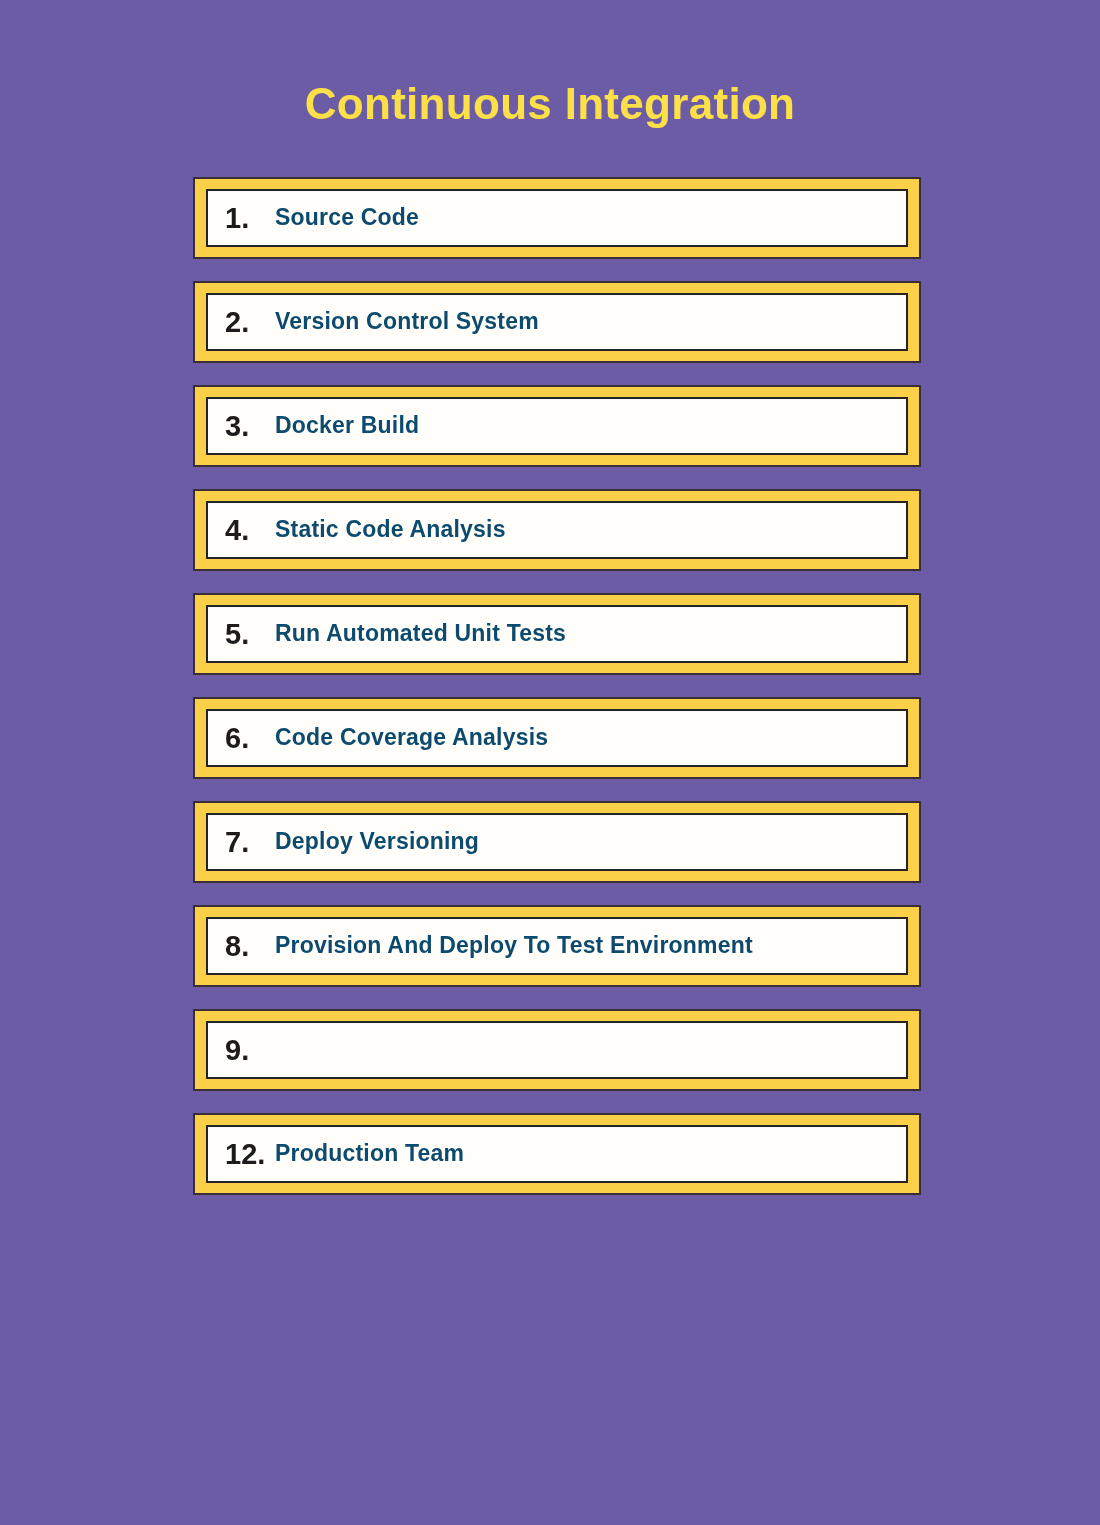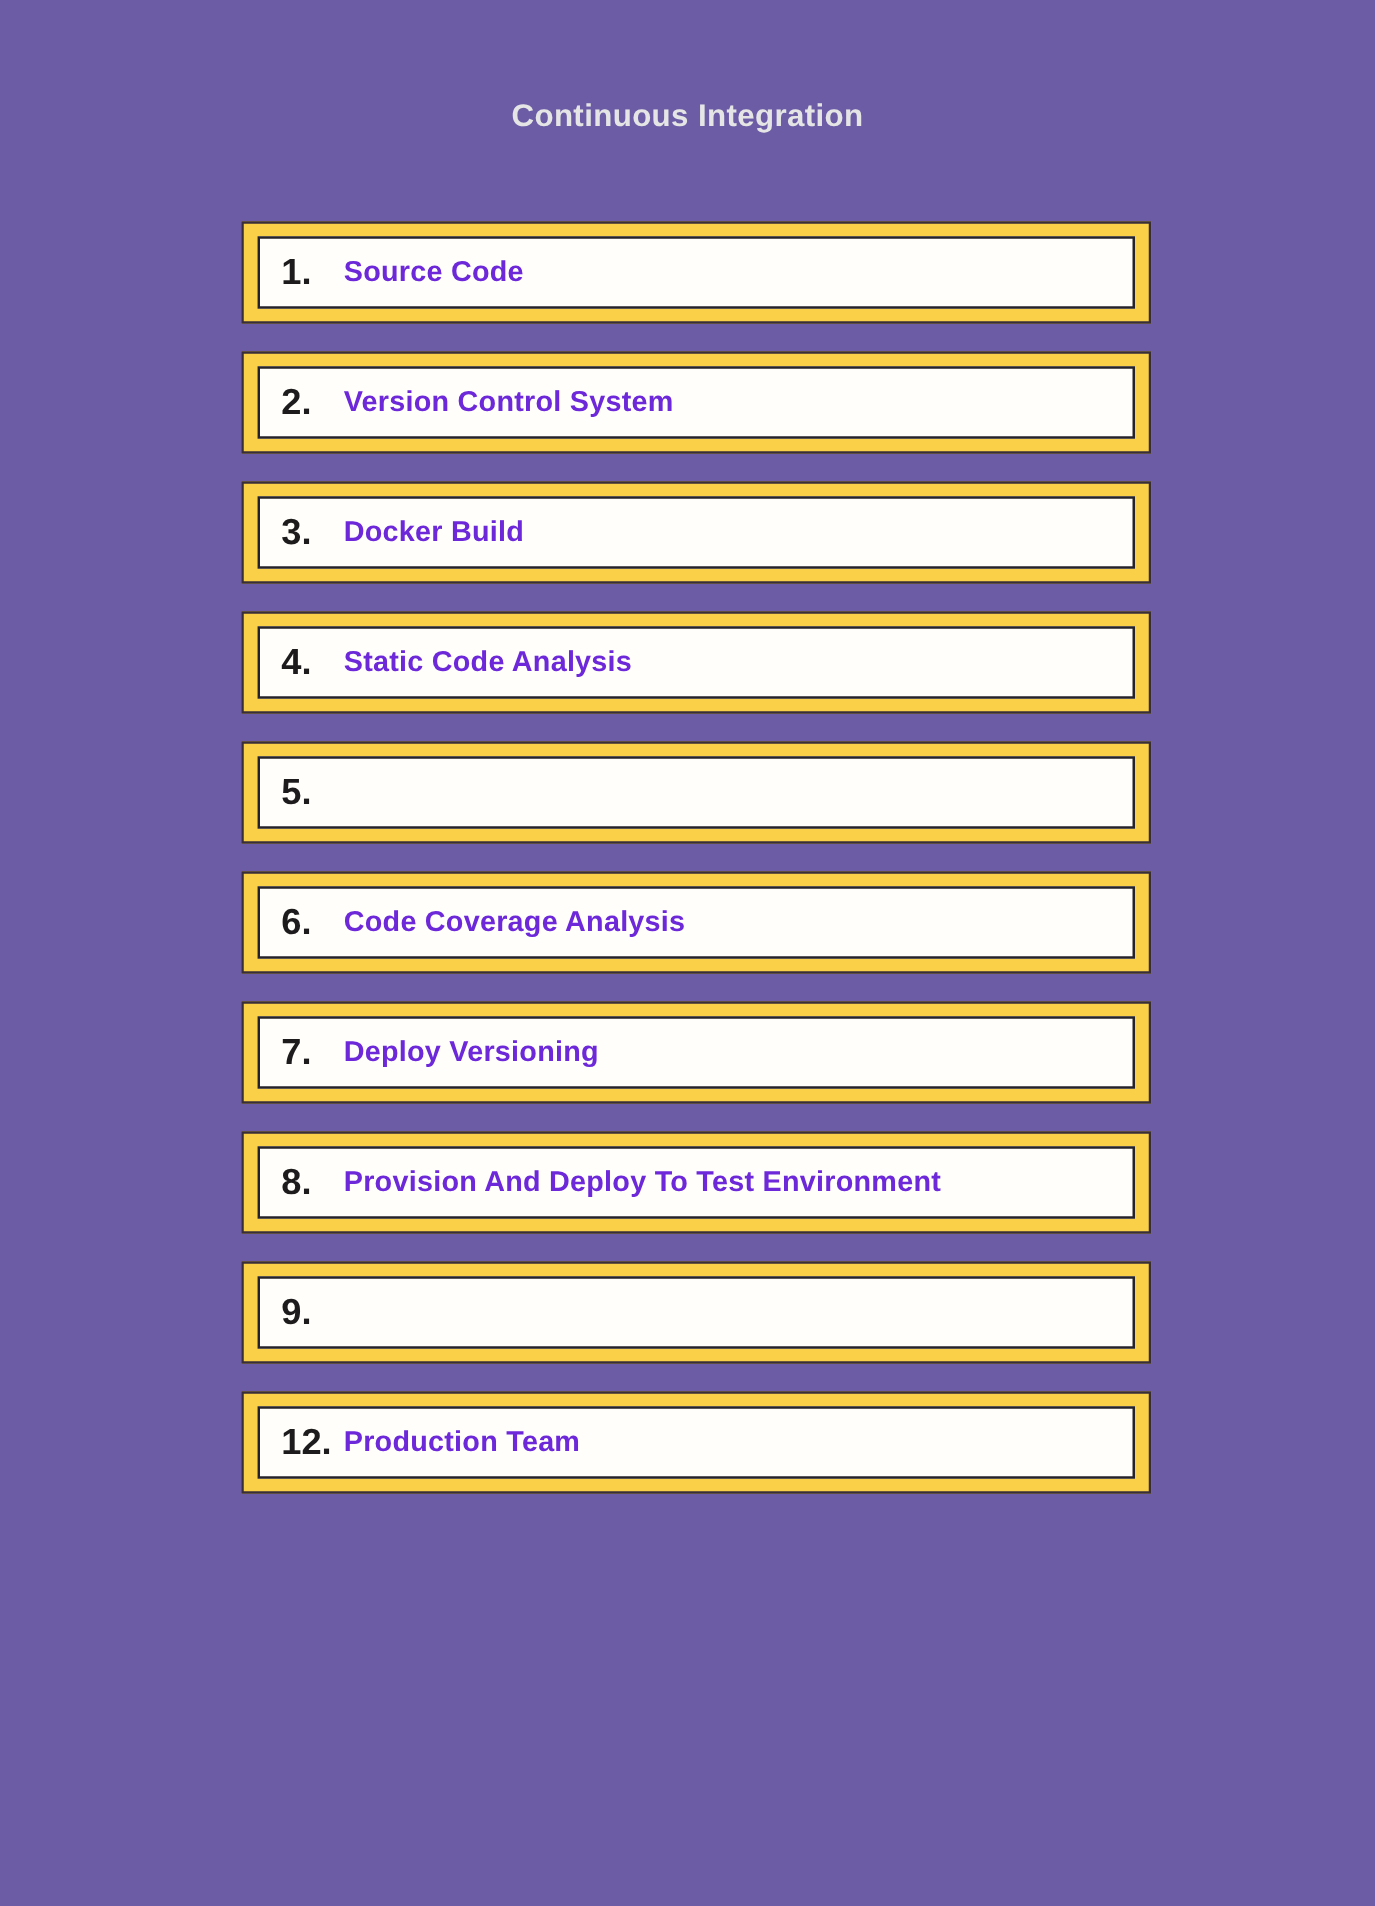--- a/index.html
+++ b/index.html
@@ -17,23 +17,23 @@
     position: relative;
     width: 1100px;
     height: 1525px;
   }
   .page-title {
     position: absolute;
     top: 79px;
     left: 0;
     width: 100%;
     text-align: center;
-    font-size: 25px;
+    font-size: 44px;
     font-weight: bold;
-    color: #e5e5e5;
+    color: #fde047;
     letter-spacing: 0.3px;
   }
   .steps {
     position: absolute;
     top: 177px;
     left: 193px;
     width: 728px;
   }
   .step-box {
     box-sizing: border-box;
@@ -57,21 +57,21 @@
     flex: 0 0 auto;
     width: 50px;
     font-size: 29px;
     font-weight: bold;
     color: #1E1B1C;
     line-height: 1;
   }
   .step-label {
     font-size: 23px;
     font-weight: bold;
-    color: #6d28d9;
+    color: #0c4a6e;
     letter-spacing: 0.2px;
     line-height: 1;
     padding-bottom: 2px;
   }
 </style>
 </head>
 <body>
 
 <div class="canvas">
 
@@ -103,20 +103,21 @@
     <div class="step-box">
       <div class="step-inner">
         <span class="step-number">4.</span>
         <span class="step-label">Static Code Analysis</span>
       </div>
     </div>
 
     <div class="step-box">
       <div class="step-inner">
         <span class="step-number">5.</span>
+        <span class="step-label">Run Automated Unit Tests</span>
       </div>
     </div>
 
     <div class="step-box">
       <div class="step-inner">
         <span class="step-number">6.</span>
         <span class="step-label">Code Coverage Analysis</span>
       </div>
     </div>
 

